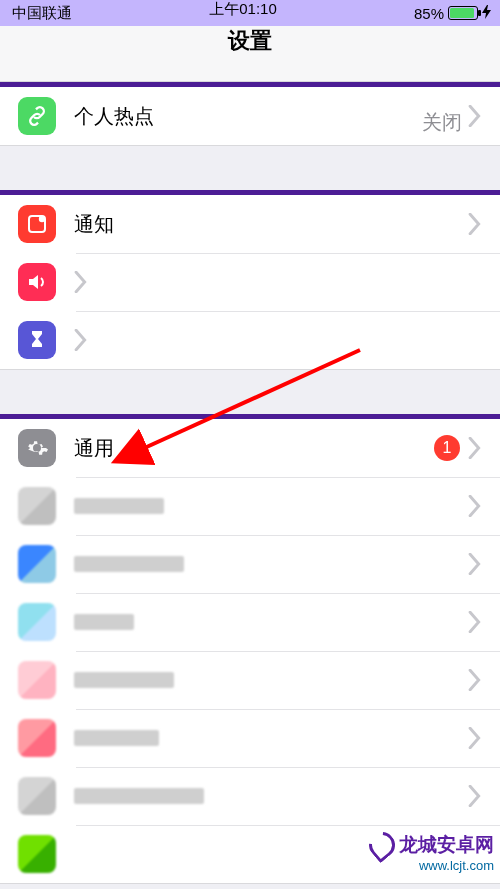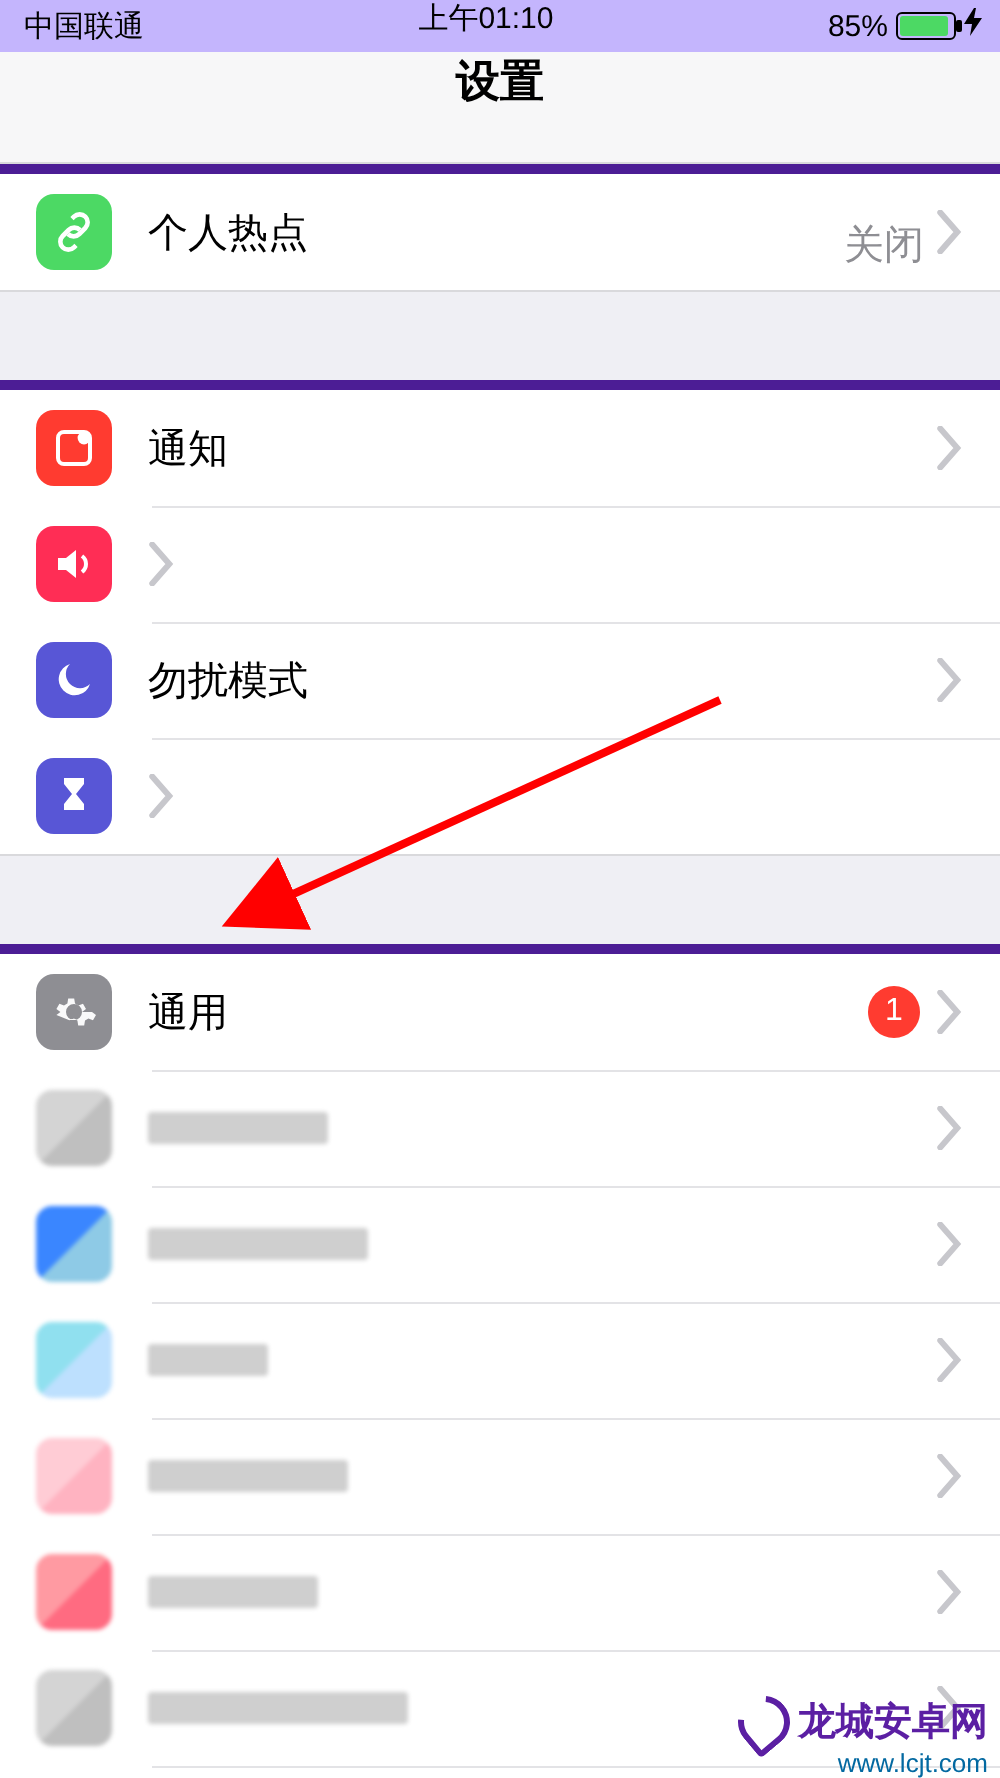--- a/index.html
+++ b/index.html
@@ -103,21 +103,21 @@
       top: 345px;
       width: 260px;
       height: 140px;
       pointer-events: none;
       z-index: 5;
     }
     
     .watermark {
       position: absolute;
       right: 6px;
-      bottom: 0;
+      bottom: 16px;
       text-align: right;
       z-index: 10;
     }
     .watermark .brand {
       font-size: 19px; font-weight: 700; color: #5b1fa3;
       display: flex; align-items: center; justify-content: flex-end; gap: 4px;
     }
     .watermark .url { font-size: 13px; color: #0369a1; }
     .wm-logo {
       width: 26px; height: 26px; border: 3px solid #5b1fa3;
@@ -226,33 +226,20 @@
           <path d="M16 8a5 5 0 010 8" stroke="#fff" stroke-width="2" fill="none"></path>
         </svg>
     </div>
     <div class="chev">
       <svg viewBox="0 0 10 18">
           <path d="M1 1l7 8-7 8" stroke="#c7c7cc" stroke-width="2.4" fill="none" stroke-linecap="round"></path>
         </svg>
     </div>
   </div>
   <div class="row">
-    <div class="icon-box bg-dnd">
-      <svg viewBox="0 0 24 24" fill="#fff">
-          <path d="M20 14A8 8 0 1110 4a6.5 6.5 0 0010 10z"></path>
-        </svg>
-    </div>
-    <div class="label">勿扰模式</div>
-    <div class="chev">
-      <svg viewBox="0 0 10 18">
-          <path d="M1 1l7 8-7 8" stroke="#c7c7cc" stroke-width="2.4" fill="none" stroke-linecap="round"></path>
-        </svg>
-    </div>
-  </div>
-  <div class="row">
     <div class="icon-box bg-screent">
       <svg viewBox="0 0 24 24" fill="#fff">
           <path d="M7 3h10v3l-4 5 4 5v3H7v-3l4-5-4-5V3z"></path>
         </svg>
     </div>
     <div class="chev">
       <svg viewBox="0 0 10 18">
           <path d="M1 1l7 8-7 8" stroke="#c7c7cc" stroke-width="2.4" fill="none" stroke-linecap="round"></path>
         </svg>
     </div>

